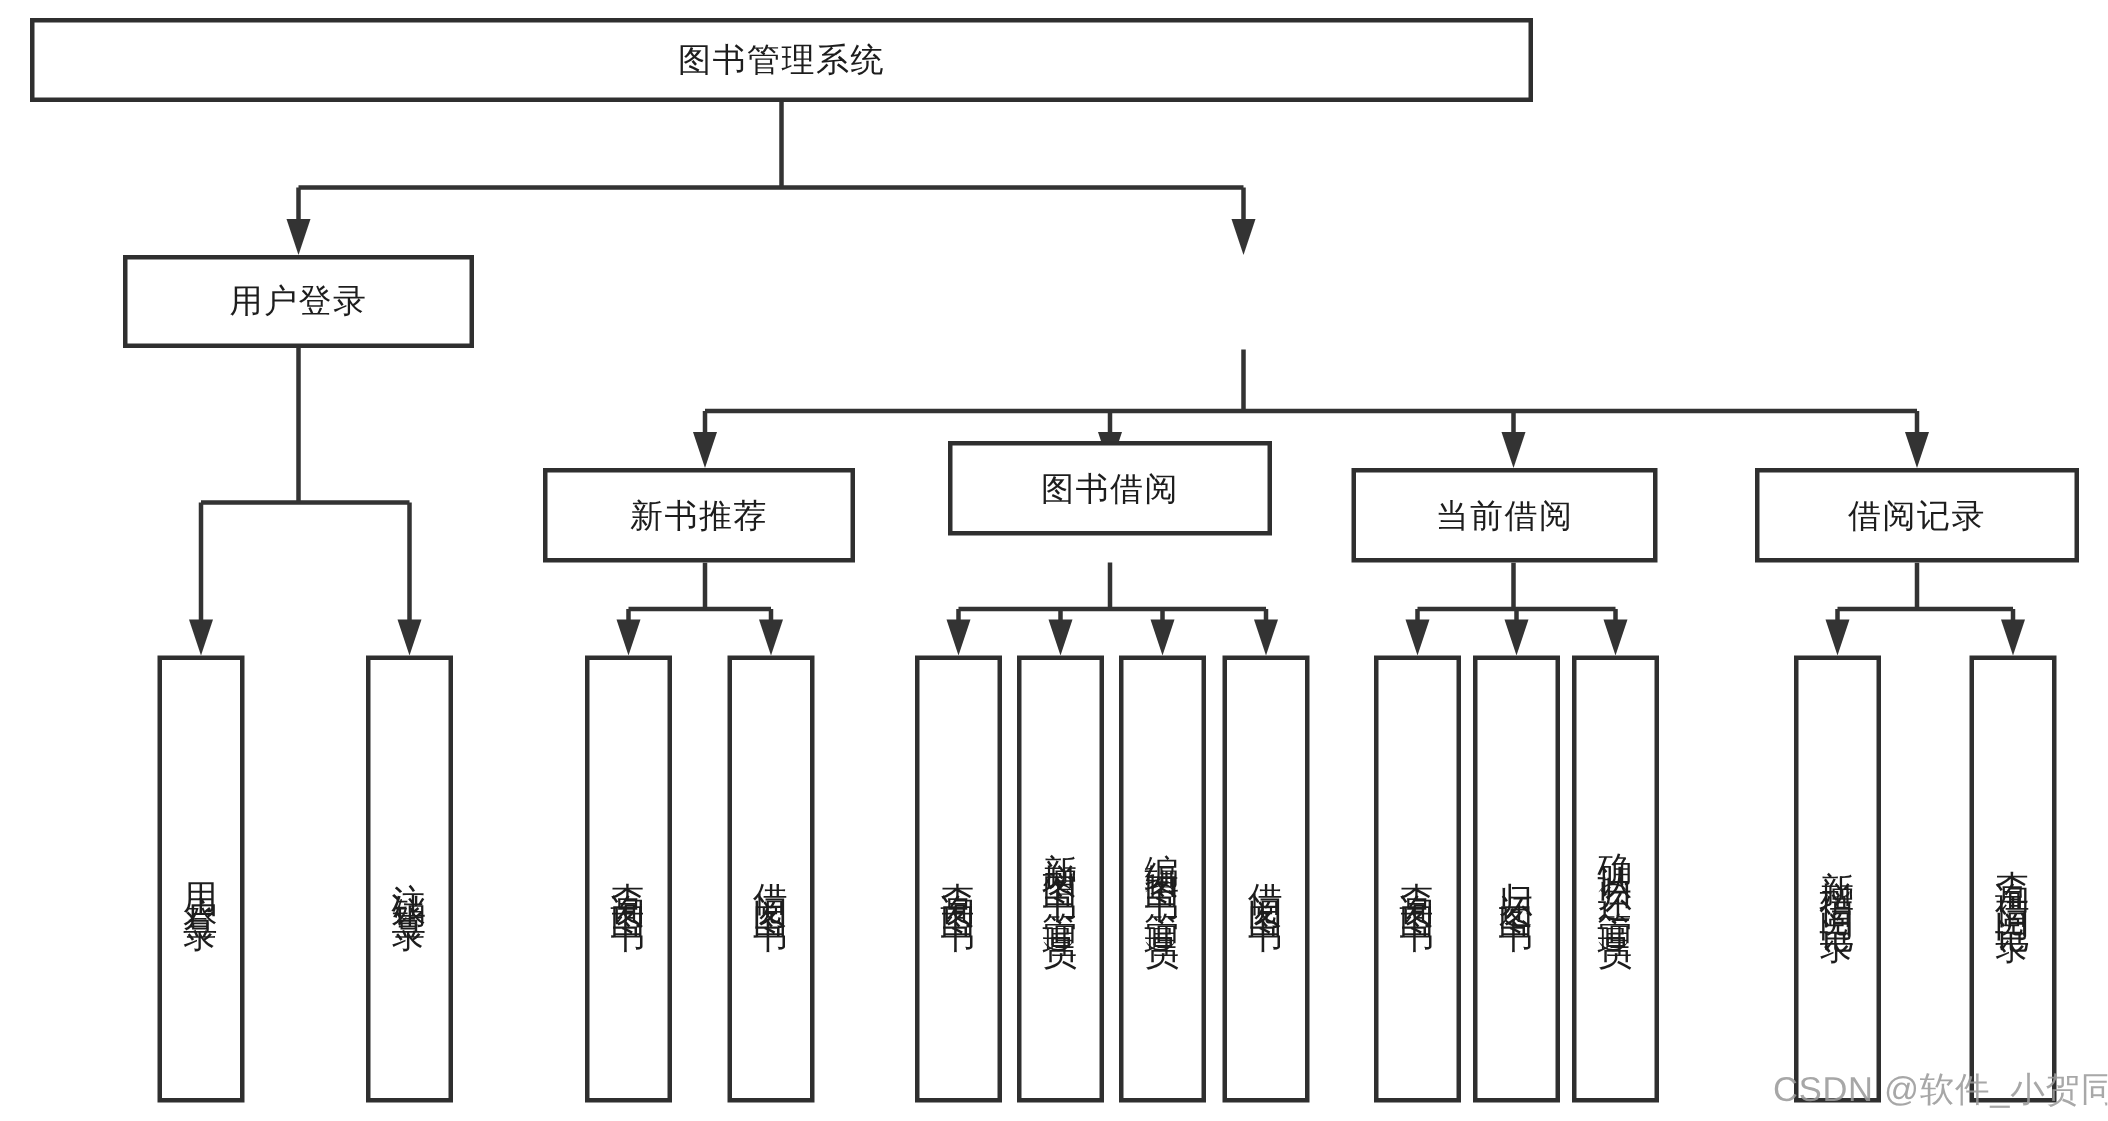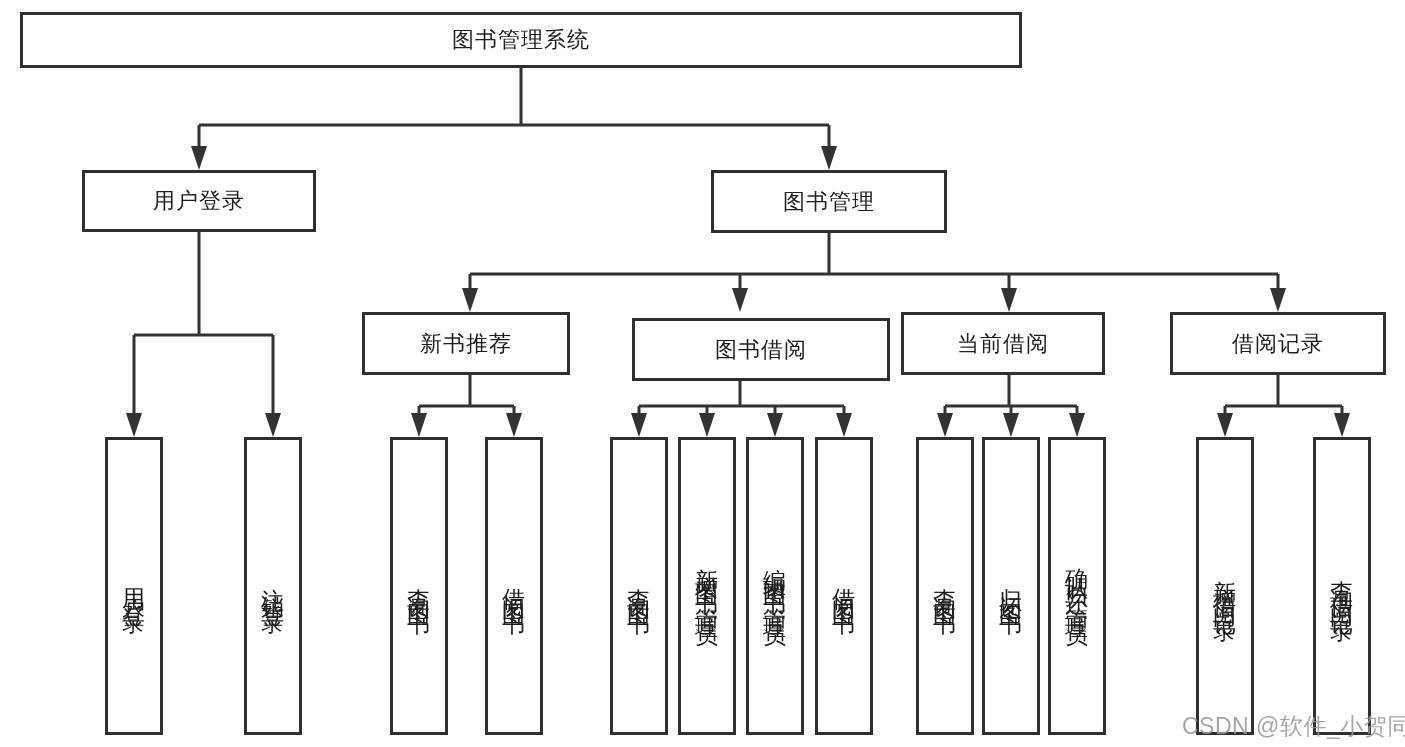--- a/index.html
+++ b/index.html
@@ -82,24 +82,23 @@
         <use href="#ah" x="1011" y="437"></use>
       <use href="#ah" x="1077" y="437"></use>
       <use href="#ah" x="1225" y="437"></use>
         <use href="#ah" x="1342" y="437"></use>
     </g>
   </svg>
 
   <div class="node" style="left:20px;top:12px;width:1002px;height:56px">图书管理系统</div>
 
   <div class="node" style="left:82px;top:170px;width:234px;height:62px">用户登录</div>
-  <div class="node" style="left:711px;top:170px;width:236px;height:63px">图书管理</div>
 
   <div class="node" style="left:362px;top:312px;width:208px;height:63px">新书推荐</div>
-  <div class="node" style="left:632px;top:318px;width:258px;height:63px">图书借阅</div>
+  <div class="node" style="left:632px;top:294px;width:216px;height:63px">图书借阅</div>
   <div class="node" style="left:901px;top:312px;width:204px;height:63px">当前借阅</div>
   <div class="node" style="left:1170px;top:312px;width:216px;height:63px">借阅记录</div>
 
   <div class="node v" style="left:105px;top:437px;width:58px;height:298px">用户登录</div>
   <div class="node v" style="left:244px;top:437px;width:58px;height:298px">注销登录</div>
 
   <div class="node v" style="left:390px;top:437px;width:58px;height:298px">查询图书</div>
   <div class="node v" style="left:485px;top:437px;width:58px;height:298px">借阅图书</div>
 
   <div class="node v" style="left:610px;top:437px;width:58px;height:298px">查询图书</div>

